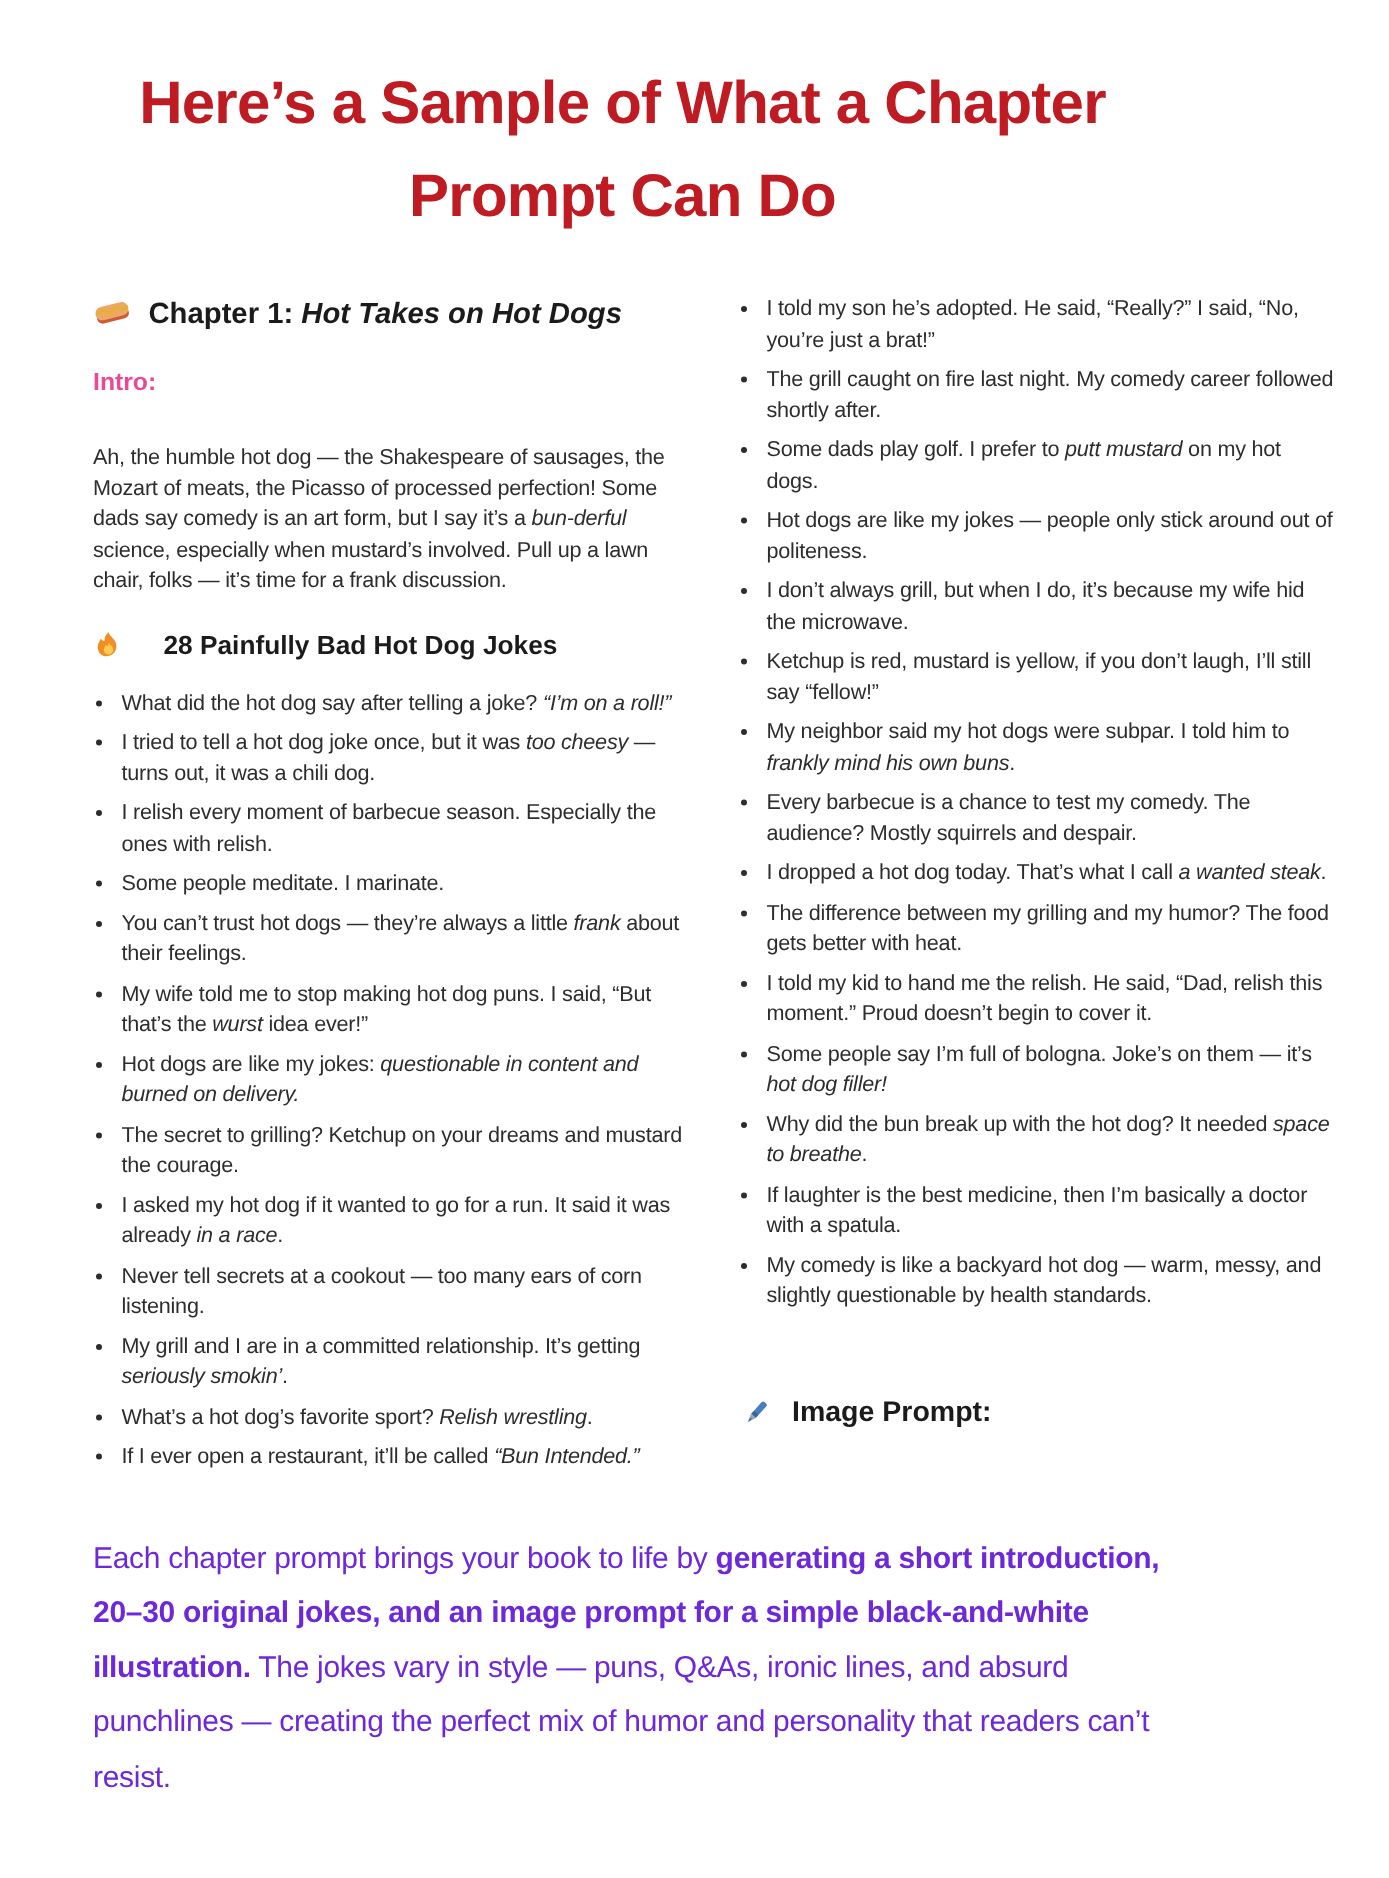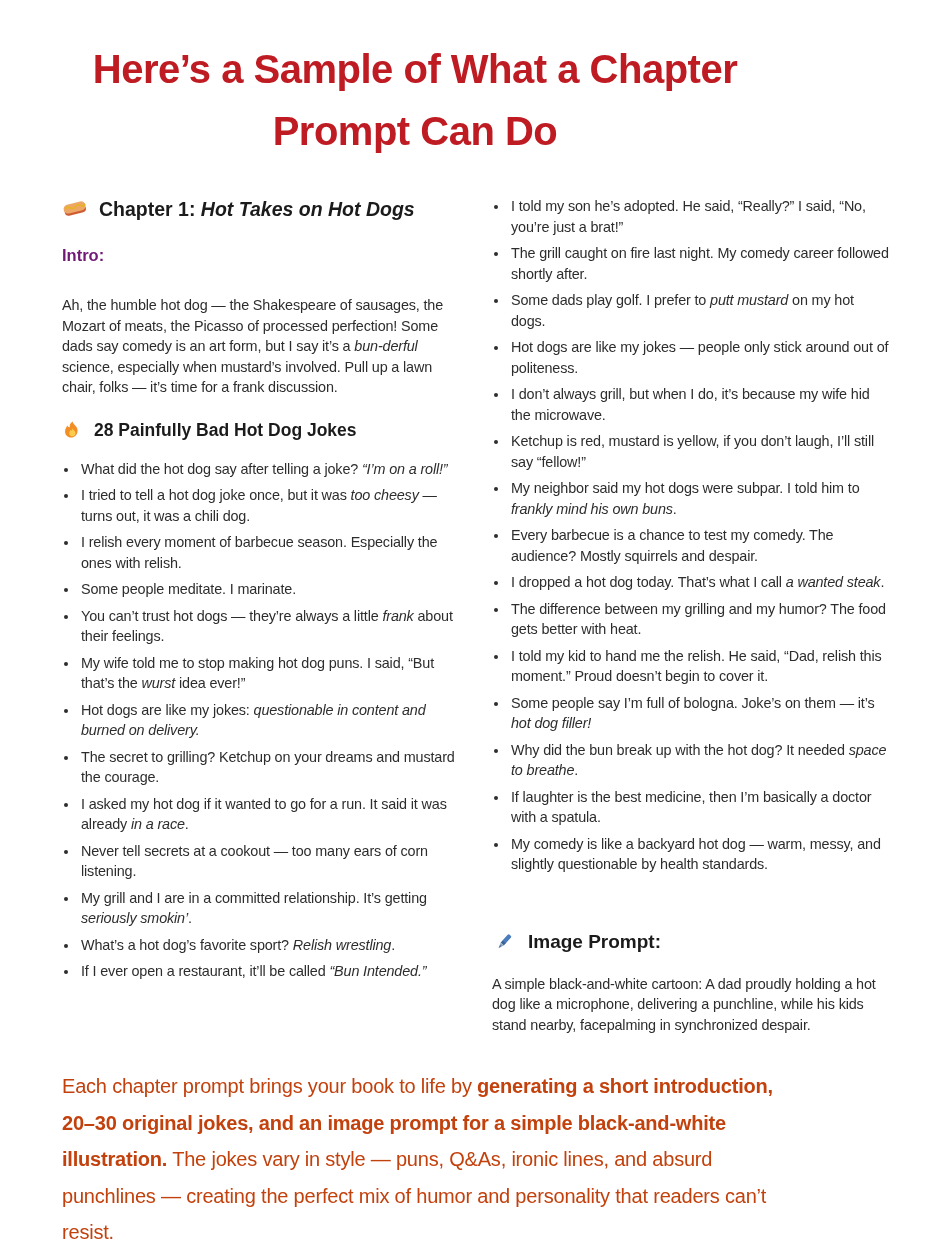--- a/index.html
+++ b/index.html
@@ -38,49 +38,49 @@
     font-weight: 700;
     margin: 0;
   }
   .icon { display: inline-flex; flex: 0 0 auto; }
   .icon svg { display: block; }
   .chapter-heading { font-size: 19.5px; margin-bottom: 24px; gap: 11px; }
   .chapter-heading .heading-italic { font-style: italic; }
   .intro-label {
     font-size: 16.5px;
     font-weight: 700;
-    color: #701a75;
+    color: #ec4899;
     margin: 0 0 30px 0;
   }
   .body-text {
     font-size: 14.4px;
     line-height: 20.5px;
     letter-spacing: -0.15px;
     margin: 0;
   }
-  .jokes-heading { font-size: 17.5px; margin: 22px 0 18px 0; gap: 11px; align-items: flex-end; }
+  .jokes-heading { font-size: 17.5px; margin: 22px 0 18px 0; gap: 26px; align-items: flex-end; }
   .image-prompt-heading { font-size: 19px; margin: 56px 0 20px 0; gap: 13px; }
   .jokes-list {
     margin: 0;
     padding-left: 17px;
   }
   .jokes-list li {
     font-size: 14.4px;
     line-height: 20.5px;
     letter-spacing: -0.15px;
     margin-bottom: 6px;
     padding-left: 2px;
   }
   .seg-i { font-style: italic; }
   .seg-b { font-weight: 700; }
   .footer-text {
     font-size: 20px;
     line-height: 36.5px;
     letter-spacing: -0.2px;
-    color: #c2410c;
+    color: #6d28d9;
     margin: 33px 40px 0 62px;
   }
 </style>
 </head>
 <body>
 
 <div class="page">
 
   <h1 class="title">Here’s a Sample of What a Chapter Prompt Can Do</h1>
 
@@ -157,20 +157,19 @@
               <rect x="14.8" y="2.5" width="6.6" height="15.5" rx="2.2" fill="#4a7dbd"></rect>
               <rect x="14.8" y="16.5" width="6.6" height="4.5" fill="#3a639a"></rect>
               <path d="M14.8 21h6.6L18.1 30z" fill="#93a7ba"></path>
               <path d="M17.2 25.8l0.9 -2.4 0.9 2.4 -0.9 3.2z" fill="#3a639a"></path>
             </g>
           </svg>
         </span>
         <span>Image Prompt:</span>
       </h3>
 
-      <p class="body-text">A simple black-and-white cartoon: A dad proudly holding a hot dog like a microphone, delivering a punchline, while his kids stand nearby, facepalming in synchronized despair.</p>
     </div>
 
   </div>
 
   <p class="footer-text"><span>Each chapter prompt brings your book to life by </span><span class="seg-b">generating a short introduction, 20–30 original jokes, and an image prompt for a simple black-and-white illustration.</span><span> The jokes vary in style — puns, Q&amp;As, ironic lines, and absurd punchlines — creating the perfect mix of humor and personality that readers can’t resist.</span></p>
 
 </div>
 
 </body></html>

